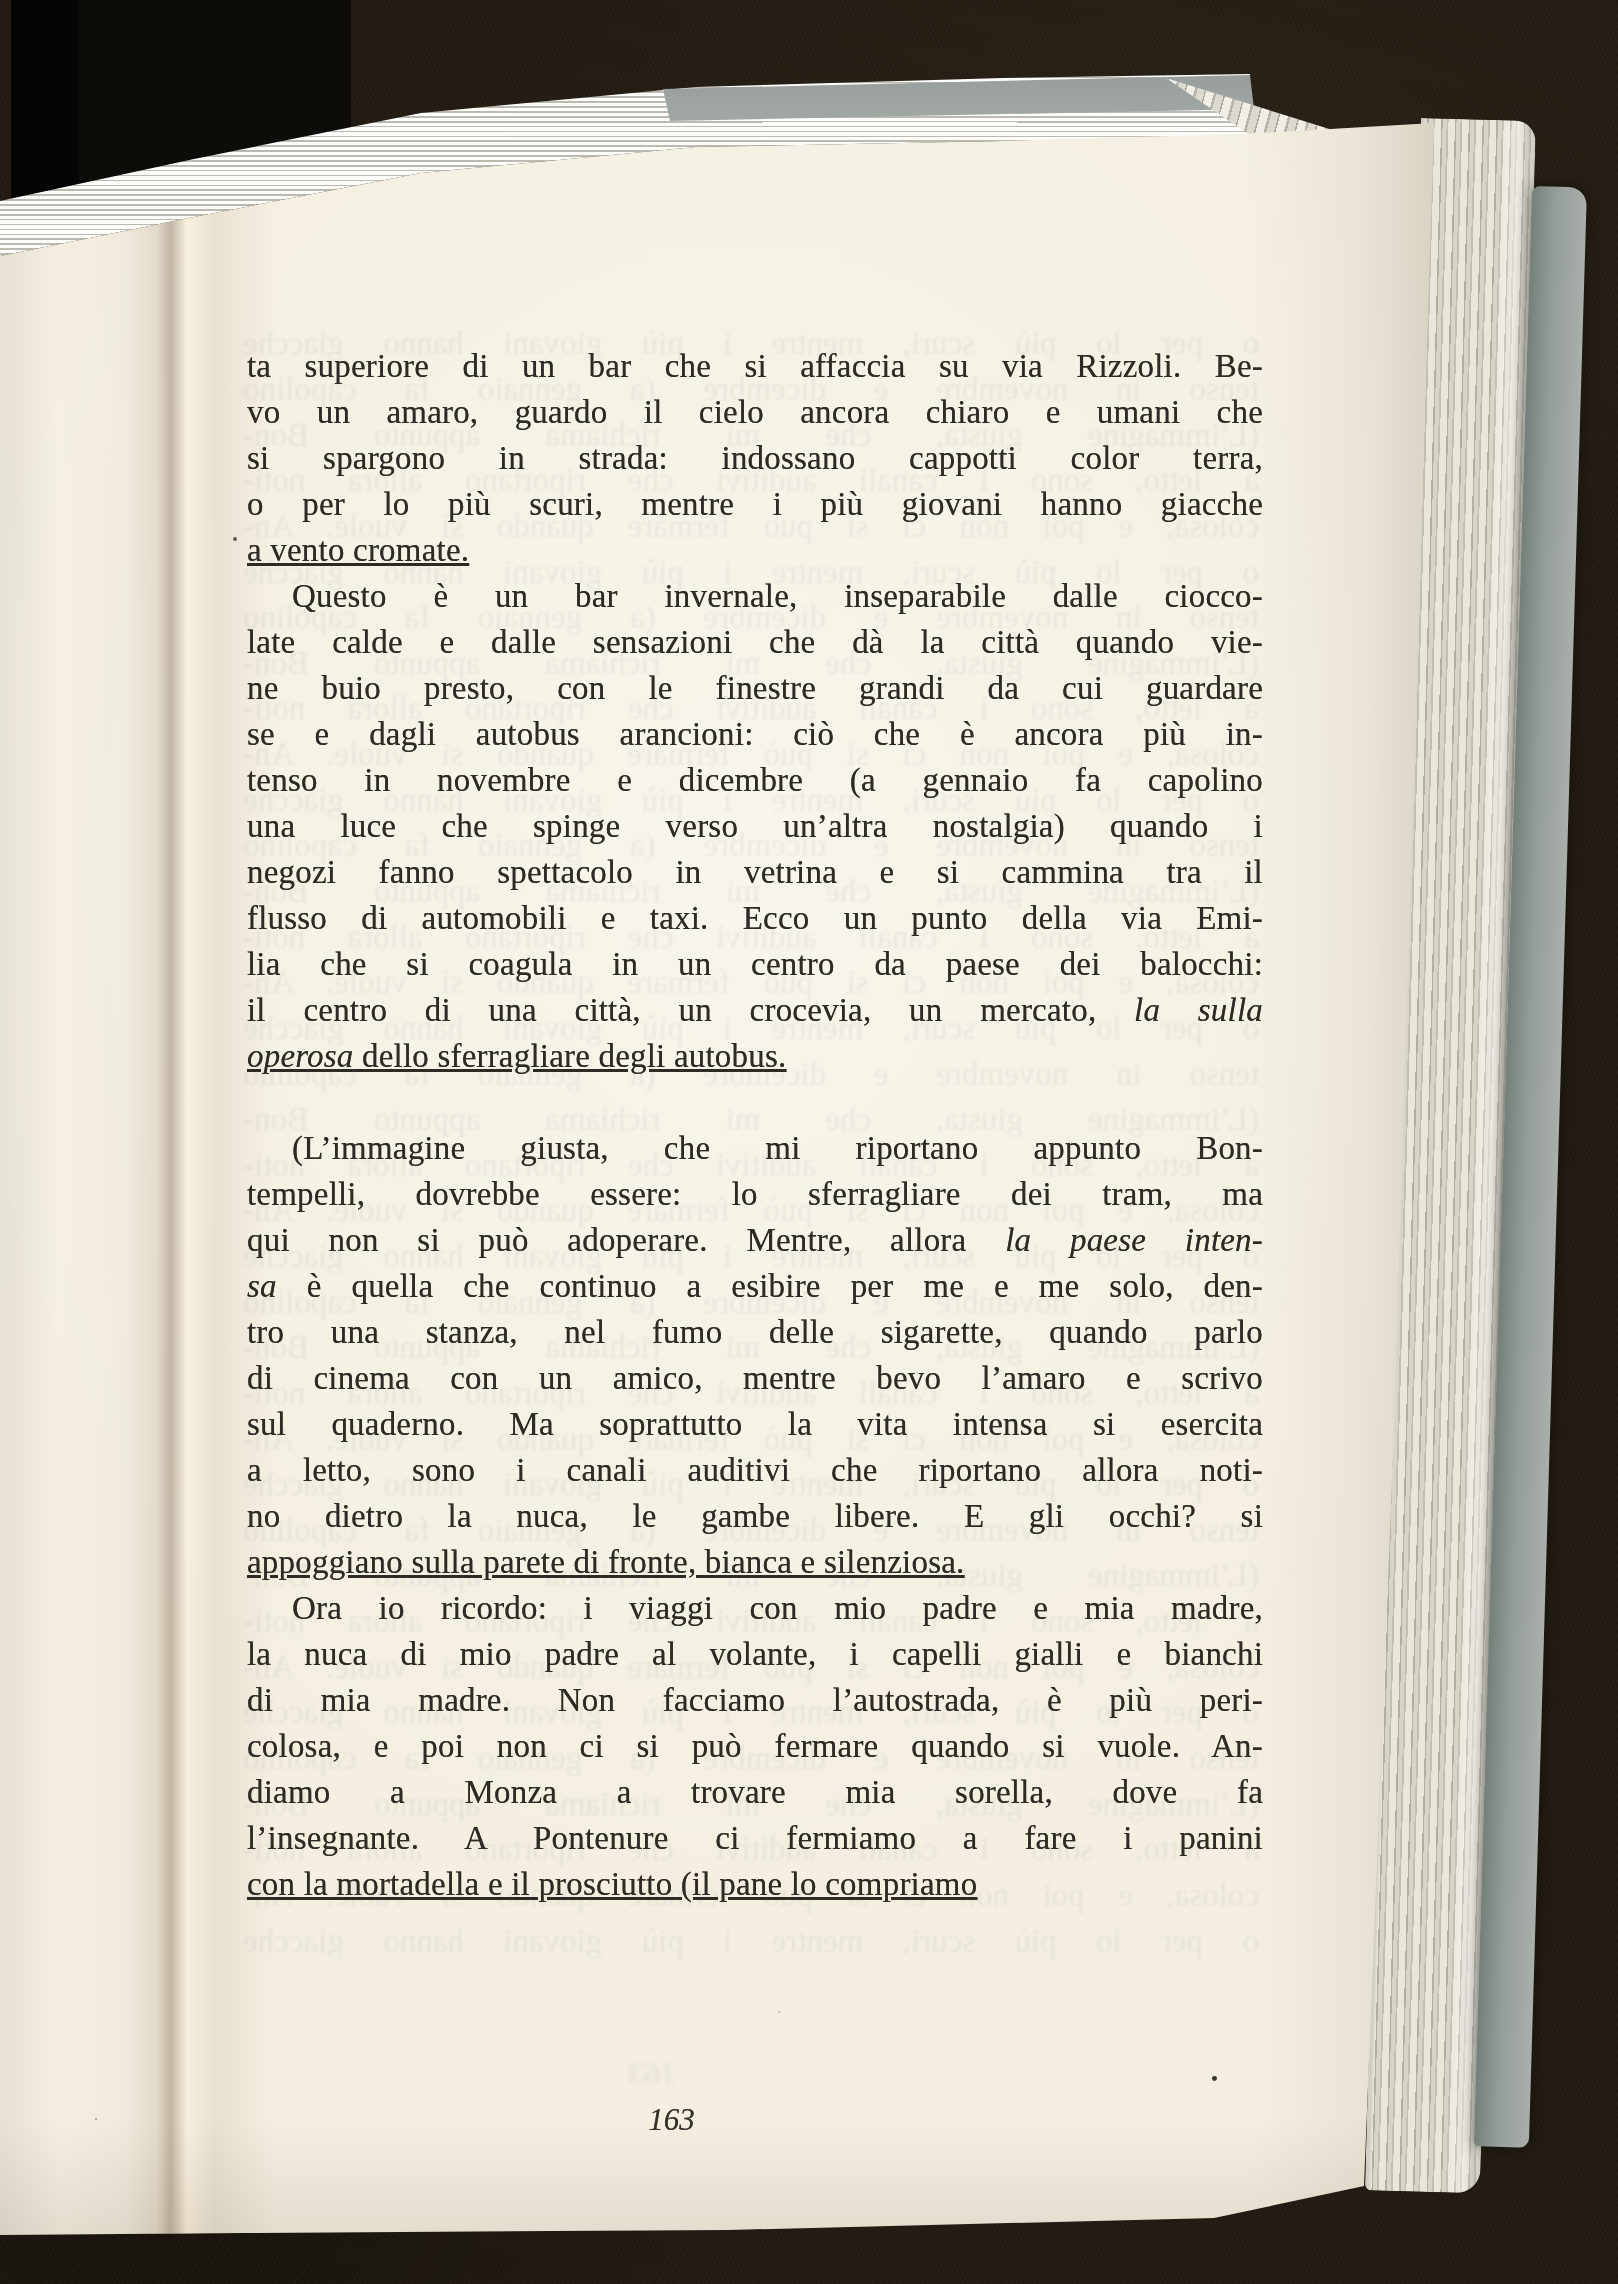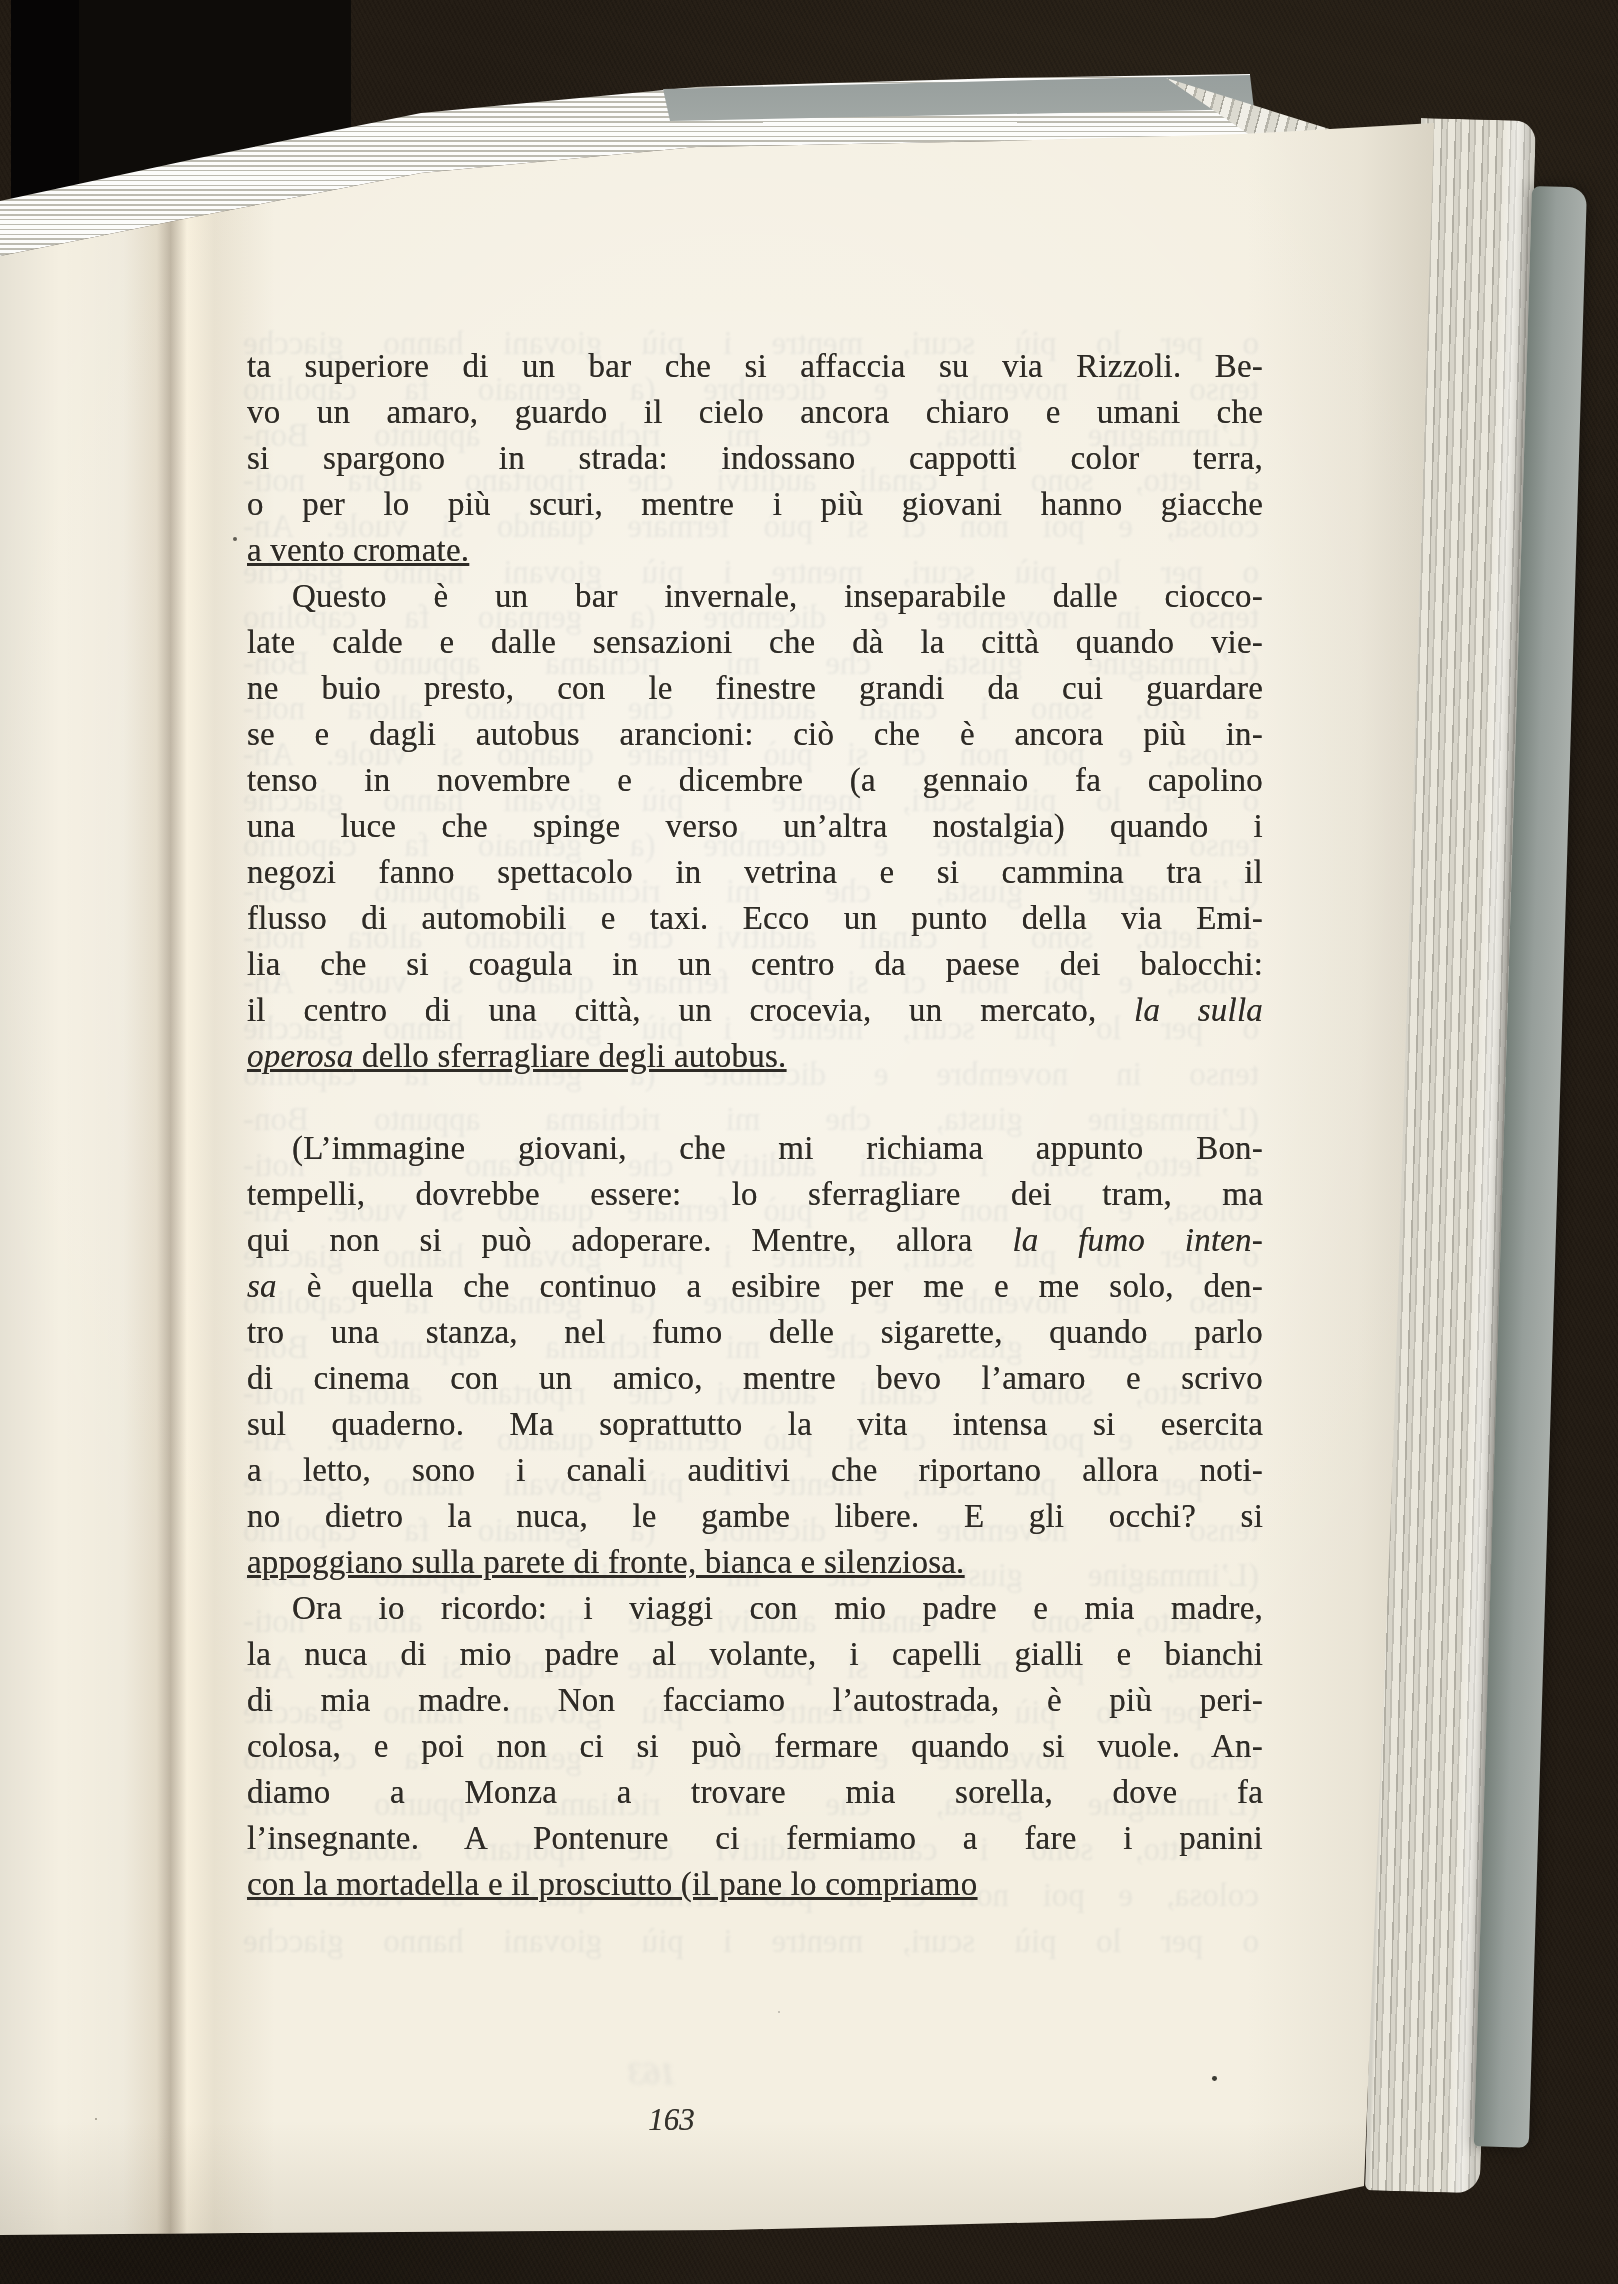--- a/index.html
+++ b/index.html
@@ -164,23 +164,23 @@
           <div class="line"><span>se e dagli autobus arancioni: ciò che è ancora più in-</span></div>
           <div class="line"><span>tenso in novembre e dicembre (a gennaio fa capolino</span></div>
           <div class="line"><span>una luce che spinge verso un’altra nostalgia) quando i</span></div>
           <div class="line"><span>negozi fanno spettacolo in vetrina e si cammina tra il</span></div>
           <div class="line"><span>flusso di automobili e taxi. Ecco un punto della via Emi-</span></div>
           <div class="line"><span>lia che si coagula in un centro da paese dei balocchi:</span></div>
           <div class="line"><span>il centro di una città, un crocevia, un mercato, </span><i>la sulla</i></div>
           <div class="line last"><i>operosa</i><span> dello sferragliare degli autobus.</span></div>
         </div>
         <div class="para space">
-          <div class="line indent"><span>(L’immagine giovani, che mi richiama appunto Bon-</span></div>
+          <div class="line indent"><span>(L’immagine giusta, che mi riportano appunto Bon-</span></div>
           <div class="line"><span>tempelli, dovrebbe essere: lo sferragliare dei tram, ma</span></div>
-          <div class="line"><span>qui non si può adoperare. Mentre, allora </span><i>la fumo inten-</i></div>
+          <div class="line"><span>qui non si può adoperare. Mentre, allora </span><i>la paese inten-</i></div>
           <div class="line"><i>sa</i><span> è quella che continuo a esibire per me e me solo, den-</span></div>
           <div class="line"><span>tro una stanza, nel fumo delle sigarette, quando parlo</span></div>
           <div class="line"><span>di cinema con un amico, mentre bevo l’amaro e scrivo</span></div>
           <div class="line"><span>sul quaderno. Ma soprattutto la vita intensa si esercita</span></div>
           <div class="line"><span>a letto, sono i canali auditivi che riportano allora noti-</span></div>
           <div class="line"><span>no dietro la nuca, le gambe libere. E gli occhi? si</span></div>
           <div class="line last"><span>appoggiano sulla parete di fronte, bianca e silenziosa.</span></div>
         </div>
         <div class="para">
           <div class="line indent"><span>Ora io ricordo: i viaggi con mio padre e mia madre,</span></div>

